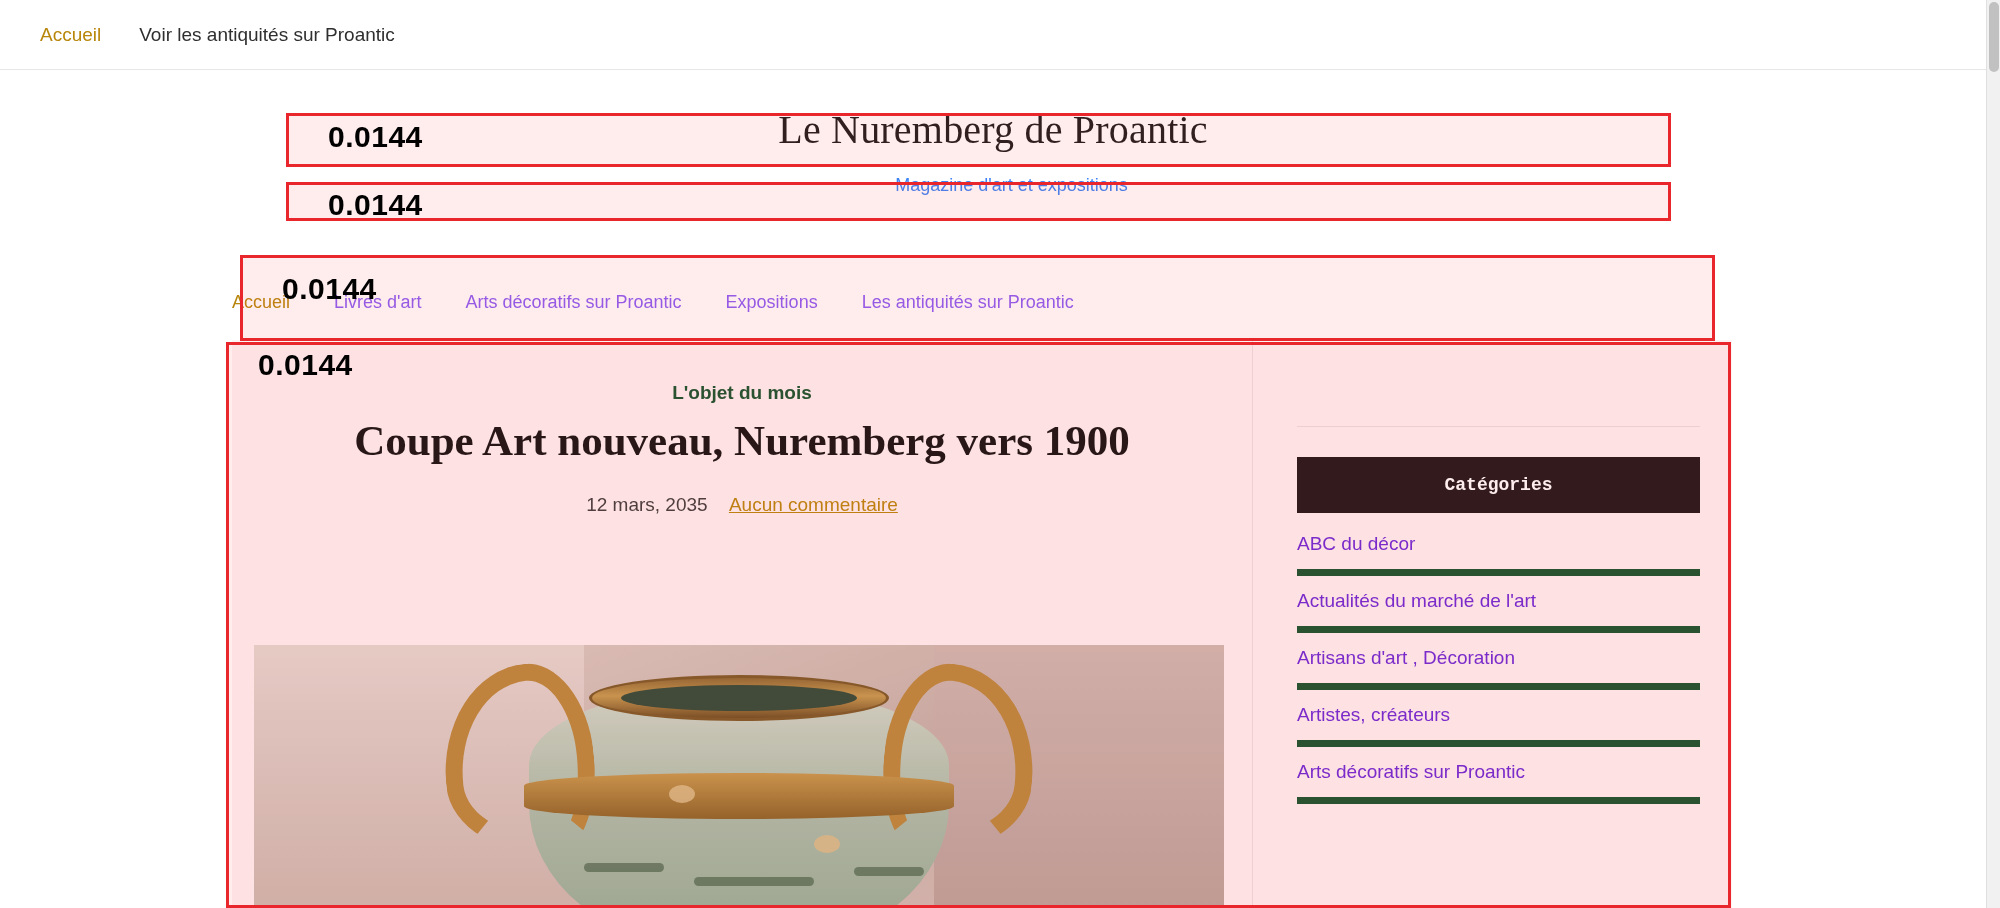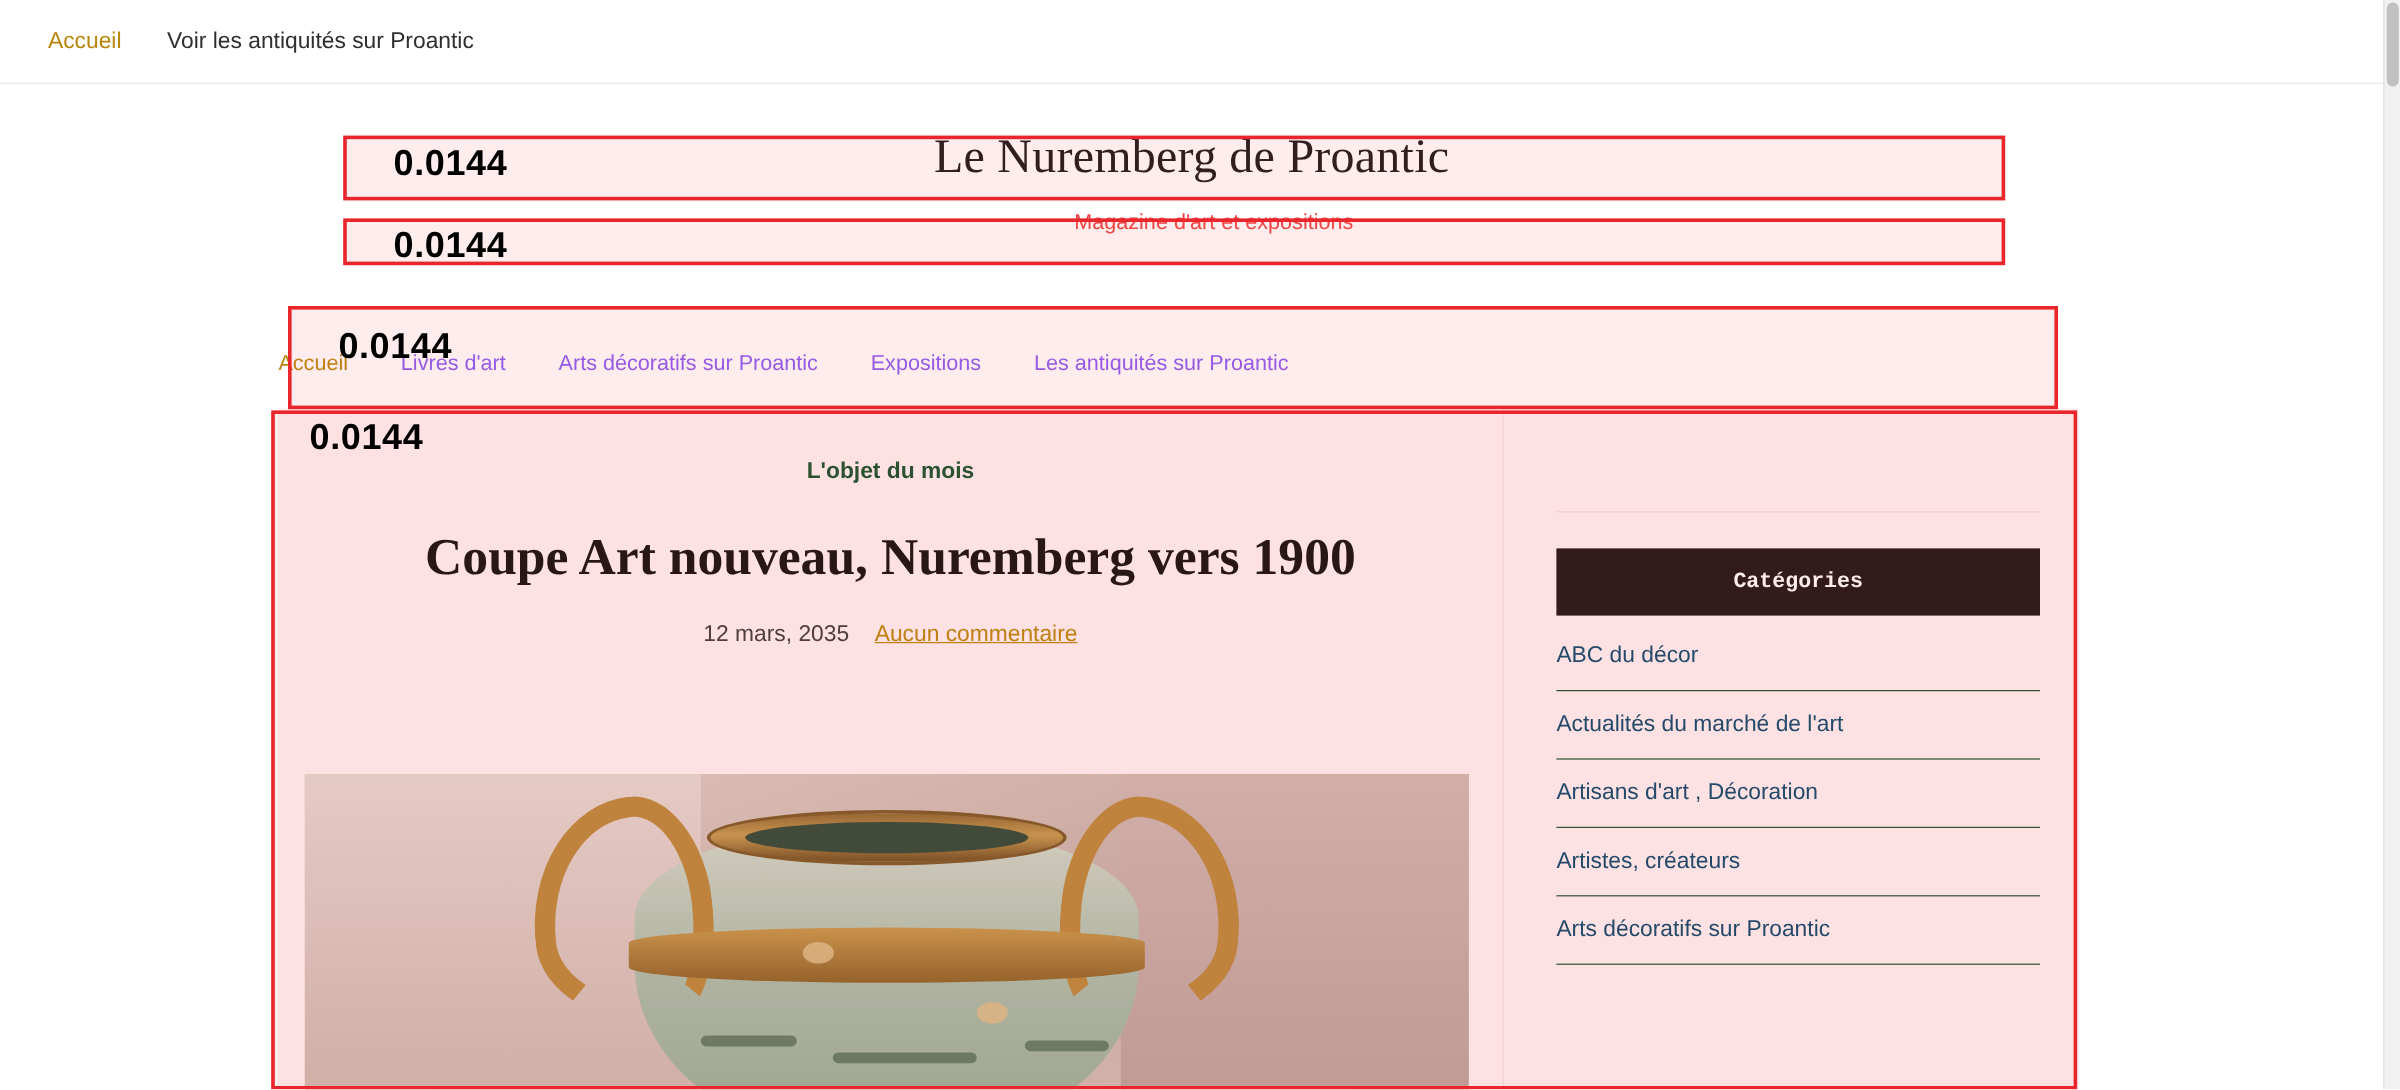--- a/index.html
+++ b/index.html
@@ -73,21 +73,21 @@
   .site-title {
     font-family: "Liberation Serif", serif;
     font-size: 40px;
     color: #1a1a1a;
     letter-spacing: .2px;
     line-height: 1;
   }
   .site-tagline {
     margin-top: 25px;
     font-size: 18px;
-    color: #ef4444;
+    color: #3b82f6;
     margin-left: 37px;
   }
 
   
   .mainnav {
     position: absolute;
     top: 195px;
     left: 232px;
     width: 1480px;
     height: 75px;
@@ -118,21 +118,21 @@
   }
   .kicker {
     font-size: 19px;
     font-weight: bold;
     color: #14532d;
   }
   .post-title {
     font-family: "Liberation Serif", serif;
     font-size: 43px;
     color: #111;
-    margin-top: 36px;
+    margin-top: 12px;
     line-height: 1.15;
   }
   .post-meta {
     margin-top: 28px;
     font-size: 19px;
     color: #3d3d3d;
   }
   .post-meta .comments { color: #b8860b; margin-left: 16px; }
 
   .post-image {
@@ -247,22 +247,22 @@
     align-items: center;
     justify-content: center;
     font-family: Liberation Mono, monospace;
   }
   .cat-list { margin-top: 6px; }
   .cat-item {
     height: 57px;
     display: flex;
     align-items: center;
     font-size: 19px;
-    color: #0c4a6e;
-    border-bottom: 1px solid #14532d;
+    color: #6d28d9;
+    border-bottom: 7px solid #14532d;
     text-decoration: none;
   }
 
   
   .anno {
     position: absolute;
     border: 3px solid #e8262b;
     background: rgba(255, 80, 80, 0.10);
     pointer-events: none;
   }

